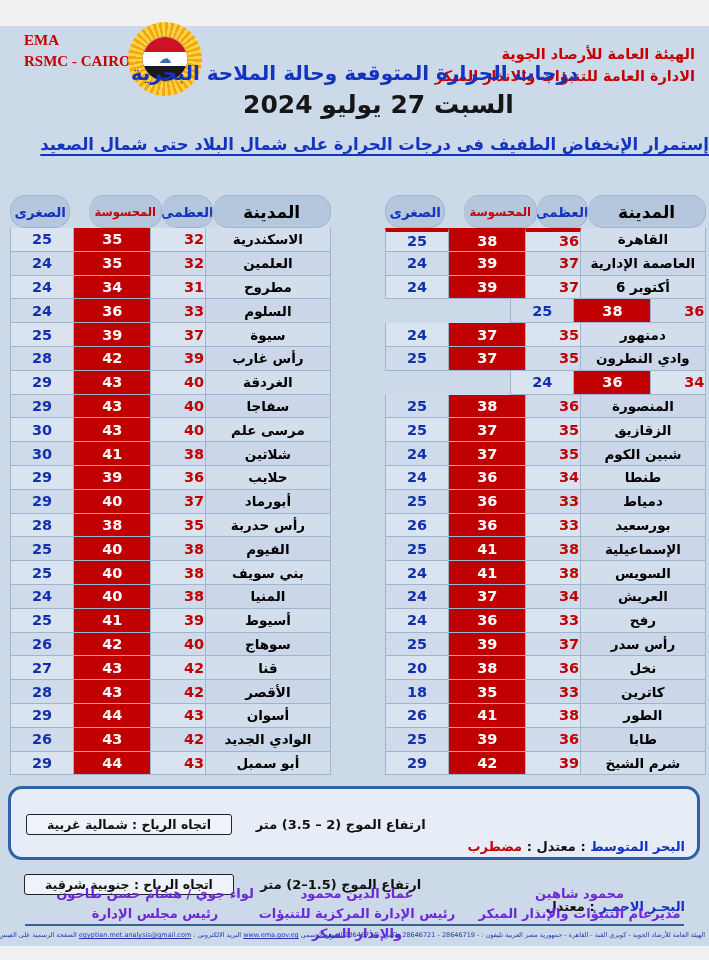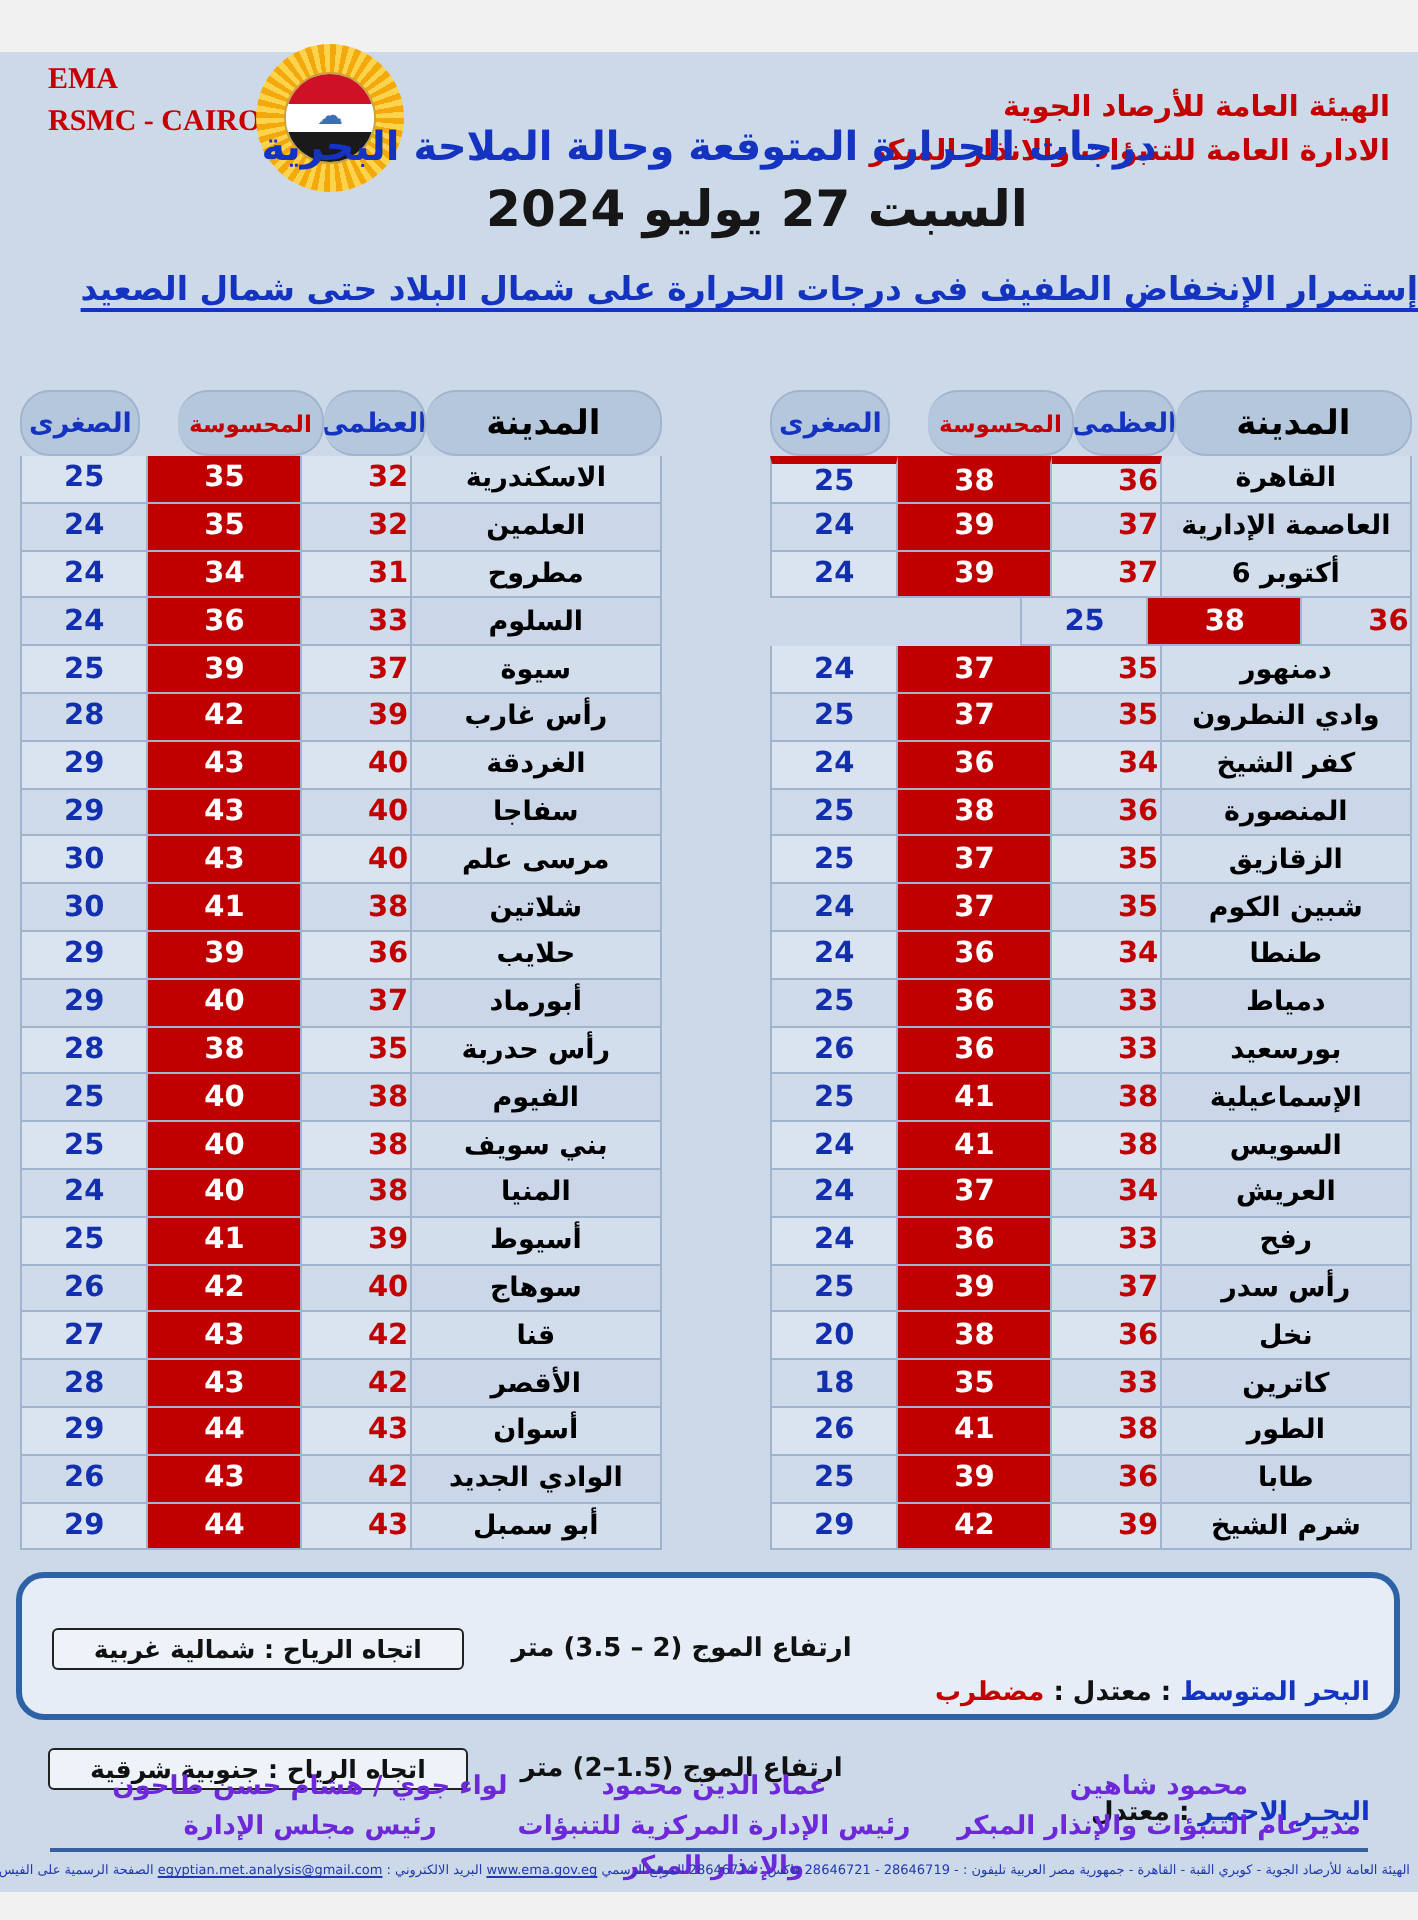--- a/index.html
+++ b/index.html
@@ -527,23 +527,20 @@
           <span dir="ltr">35</span>
         </div>
         <div class="cell col-felt c-felt">
           <span dir="ltr">37</span>
         </div>
         <div class="cell col-min c-min">
           <span dir="ltr">25</span>
         </div>
       </div>
       <div class="trow">
-        <div class="cell col-city c-city">
-          <span dir="ltr">كفر الشيخ</span>
-        </div>
         <div class="cell col-max c-max">
           <span dir="ltr">34</span>
         </div>
         <div class="cell col-felt c-felt">
           <span dir="ltr">36</span>
         </div>
         <div class="cell col-min c-min">
           <span dir="ltr">24</span>
         </div>
       </div>

